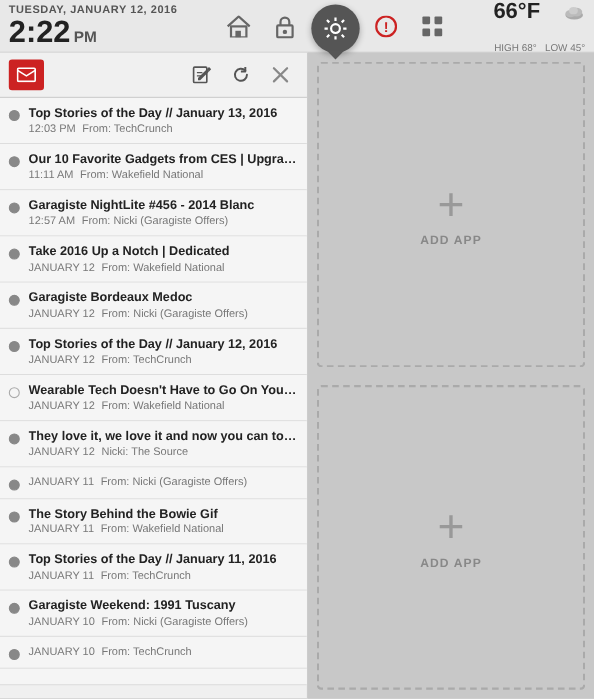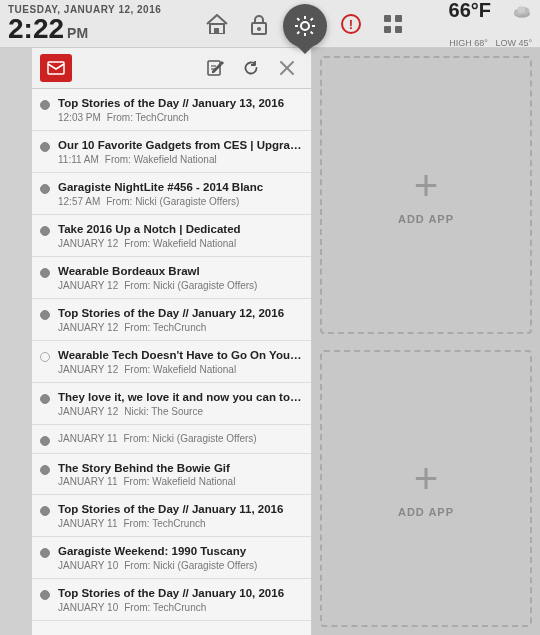--- a/index.html
+++ b/index.html
@@ -110,21 +110,20 @@
       font-size: 9px;
       color: #777;
       text-transform: uppercase;
       margin-top: 16px;
     }
 
     
     .main-content {
       display: flex;
       height: calc(635px - 48px);
-      margin-left: 32px;
     }
 
     
     .left-panel {
       width: 280px;
       background: #f0f0f0;
       display: flex;
       flex-direction: column;
       border-right: 1px solid #ccc;
     }
@@ -402,21 +401,21 @@
             <div class="email-subject">Take 2016 Up a Notch | Dedicated</div>
             <div class="email-meta">
               <span>JANUARY 12</span>
               <span>From: Wakefield National</span>
             </div>
           </div>
         </div>
         <div class="email-item">
           <div class="email-dot unread"></div>
           <div class="email-text">
-            <div class="email-subject">Wearable Bordeaux Brawl</div>
+            <div class="email-subject">Garagiste Bordeaux Medoc</div>
             <div class="email-meta">
               <span>JANUARY 12</span>
               <span>From: Nicki (Garagiste Offers)</span>
             </div>
           </div>
         </div>
         <div class="email-item">
           <div class="email-dot unread"></div>
           <div class="email-text">
             <div class="email-subject">Top Stories of the Day // January 12, 2016</div>
@@ -471,31 +470,30 @@
             <div class="email-subject">Top Stories of the Day // January 11, 2016</div>
             <div class="email-meta">
               <span>JANUARY 11</span>
               <span>From: TechCrunch</span>
             </div>
           </div>
         </div>
         <div class="email-item">
           <div class="email-dot unread"></div>
           <div class="email-text">
-            <div class="email-subject">Garagiste Weekend: 1990 Tuscany</div>
+            <div class="email-subject">Garagiste Weekend: 1991 Tuscany</div>
             <div class="email-meta">
               <span>JANUARY 10</span>
               <span>From: Nicki (Garagiste Offers)</span>
             </div>
           </div>
         </div>
         <div class="email-item">
           <div class="email-dot unread"></div>
           <div class="email-text">
-            <div class="email-subject">Top Stories of the Day // January 10, 2016</div>
             <div class="email-meta">
               <span>JANUARY 10</span>
               <span>From: TechCrunch</span>
             </div>
           </div>
         </div>
         <div class="email-item"></div>
       </div>
   </div>
 

